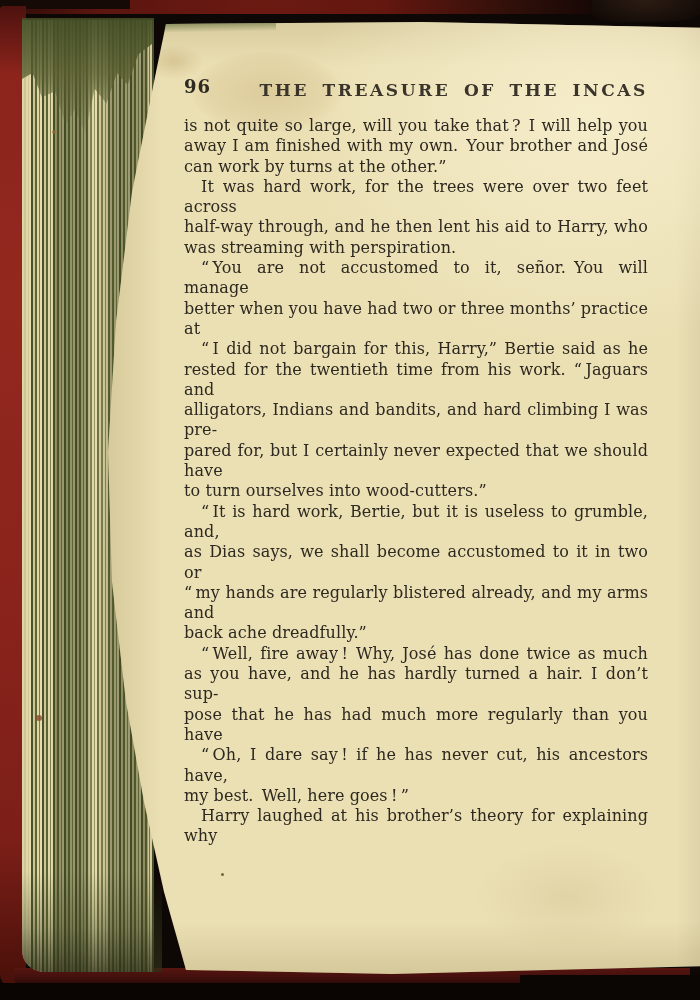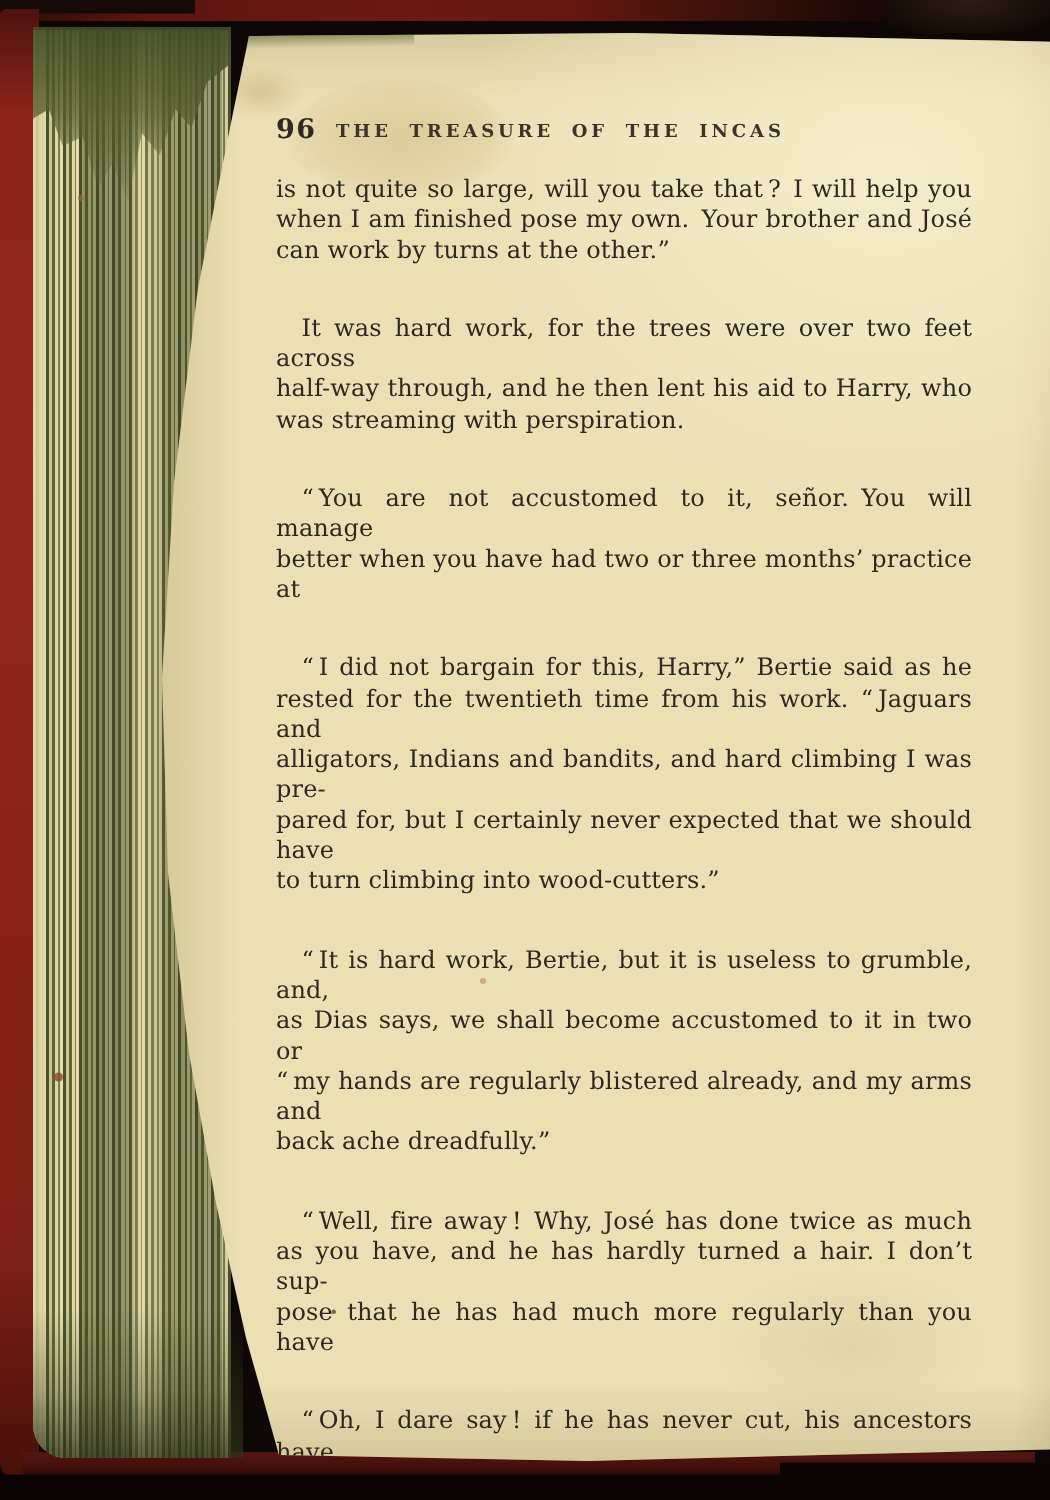--- a/index.html
+++ b/index.html
@@ -58,27 +58,27 @@
   .stain-b{position:absolute;left:52px;top:22px;width:60px;height:36px;border-radius:50%;
     background:radial-gradient(ellipse,rgba(165,125,60,0.25) 0%,rgba(165,125,60,0) 70%);}
   .stain-c{position:absolute;left:380px;top:820px;width:190px;height:110px;border-radius:50%;
     background:radial-gradient(ellipse,rgba(130,105,55,0.10) 0%,rgba(130,105,55,0) 70%);}
   .gutter-line{position:absolute;left:612px;top:10px;width:3px;height:936px;
     background:linear-gradient(180deg,rgba(90,70,40,0.0),rgba(90,70,40,0.4) 8%,rgba(90,70,40,0.45) 90%,rgba(90,70,40,0));}
 
   
   .header-row{position:absolute;left:92px;top:52px;width:464px;height:28px;color:#35302a;}
   .page-num{position:absolute;left:0;top:2px;font-size:18px;font-weight:bold;letter-spacing:1px;color:#2e2a22;}
-  .running-title{position:absolute;left:40px;right:0;top:6px;text-align:left;
-    font-size:12px;font-weight:bold;letter-spacing:2.6px;word-spacing:5px;color:#3a342b;}
+  .running-title{position:absolute;left:40px;right:0;top:6px;text-align:right;
+    font-size:17px;font-weight:bold;letter-spacing:2.6px;word-spacing:5px;color:#3a342b;}
   .text-block{position:absolute;left:92px;top:94px;width:464px;color:#2d2820;
     font-size:16px;line-height:20.3px;letter-spacing:0.1px;}
   .tline{text-align:justify;text-align-last:justify;white-space:pre-wrap;}
   .tline.pend{text-align-last:left;}
-  .tline.ind{text-indent:17px;margin-top:32px;}
+  .tline.ind{text-indent:17px;}
 </style>
 </head>
 <body>
 
 <div class="scene">
 
   <div class="top-band"></div>
   <div class="top-left-black"></div>
   <div class="top-right-blob"></div>
 
@@ -102,32 +102,32 @@
     <div class="speck" style="left:129px;top:851px;width:3px;height:3px;background:rgba(90,70,45,0.8);"></div>
     <div class="speck" style="left:228px;top:630px;width:4px;height:4px;background:rgba(160,70,50,0.35);"></div>
 
     <div class="header-row">
       <span class="page-num">96</span>
       <span class="running-title">THE TREASURE OF THE INCAS</span>
     </div>
 
     <div class="text-block">
         <div class="tline">is not quite so large, will you take that ? I will help you</div>
-        <div class="tline">when I am finished pose my own. Your brother and José</div>
+        <div class="tline">away I am finished with my own. Your brother and José</div>
         <div class="tline pend">can work by turns at the other.”</div>
         <div class="tline ind">It was hard work, for the trees were over two feet across</div>
         <div class="tline">half-way through, and he then lent his aid to Harry, who</div>
         <div class="tline pend">was streaming with perspiration.</div>
         <div class="tline ind">“ You are not accustomed to it, señor. You will manage</div>
         <div class="tline">better when you have had two or three months’ practice at</div>
         <div class="tline ind">“ I did not bargain for this, Harry,” Bertie said as he</div>
         <div class="tline">rested for the twentieth time from his work. “ Jaguars and</div>
         <div class="tline">alligators, Indians and bandits, and hard climbing I was pre-</div>
         <div class="tline">pared for, but I certainly never expected that we should have</div>
-        <div class="tline pend">to turn climbing into wood-cutters.”</div>
+        <div class="tline pend">to turn ourselves into wood-cutters.”</div>
         <div class="tline ind">“ It is hard work, Bertie, but it is useless to grumble, and,</div>
         <div class="tline">as Dias says, we shall become accustomed to it in two or</div>
         <div class="tline">“ my hands are regularly blistered already, and my arms and</div>
         <div class="tline pend">back ache dreadfully.”</div>
         <div class="tline ind">“ Well, fire away ! Why, José has done twice as much</div>
         <div class="tline">as you have, and he has hardly turned a hair. I don’t sup-</div>
         <div class="tline">pose that he has had much more regularly than you have</div>
         <div class="tline ind">“ Oh, I dare say ! if he has never cut, his ancestors have,</div>
         <div class="tline pend">my best. Well, here goes ! ”</div>
         <div class="tline ind">Harry laughed at his brother’s theory for explaining why</div>

